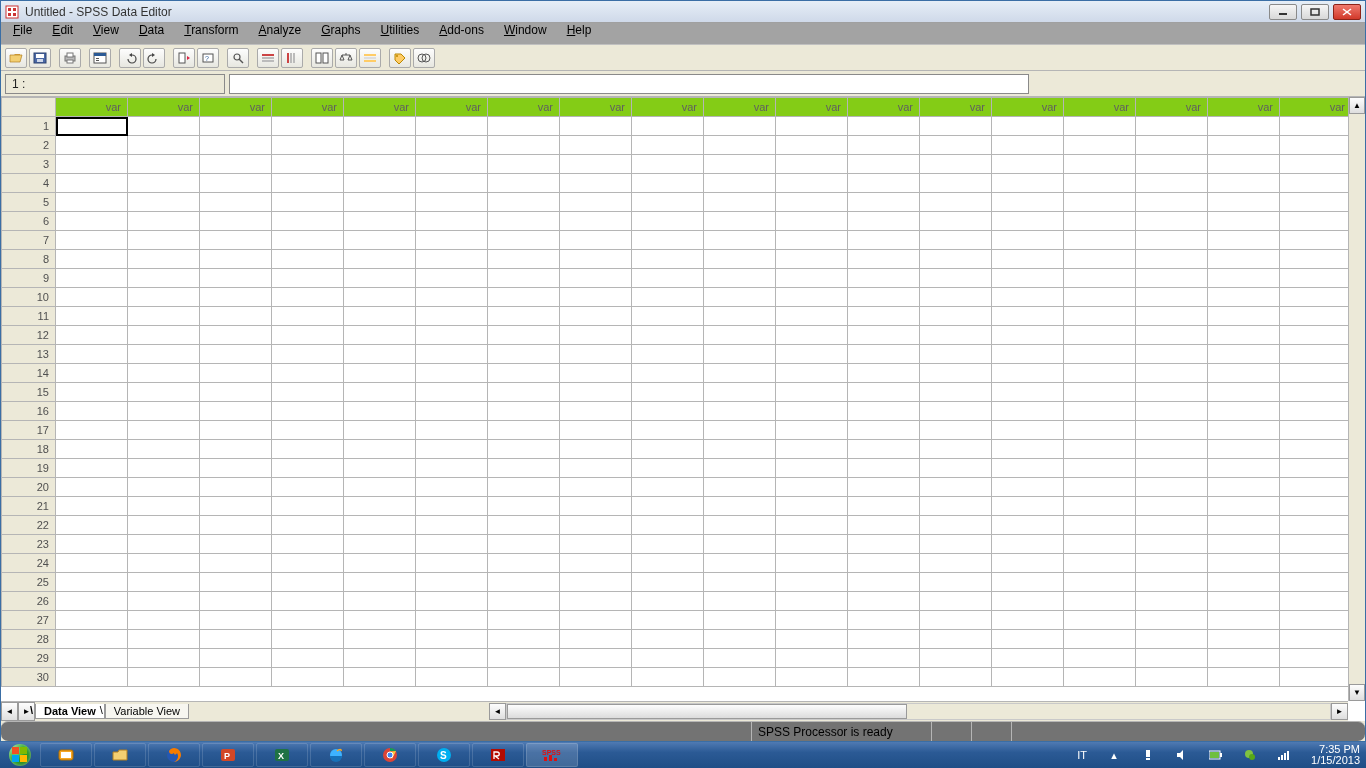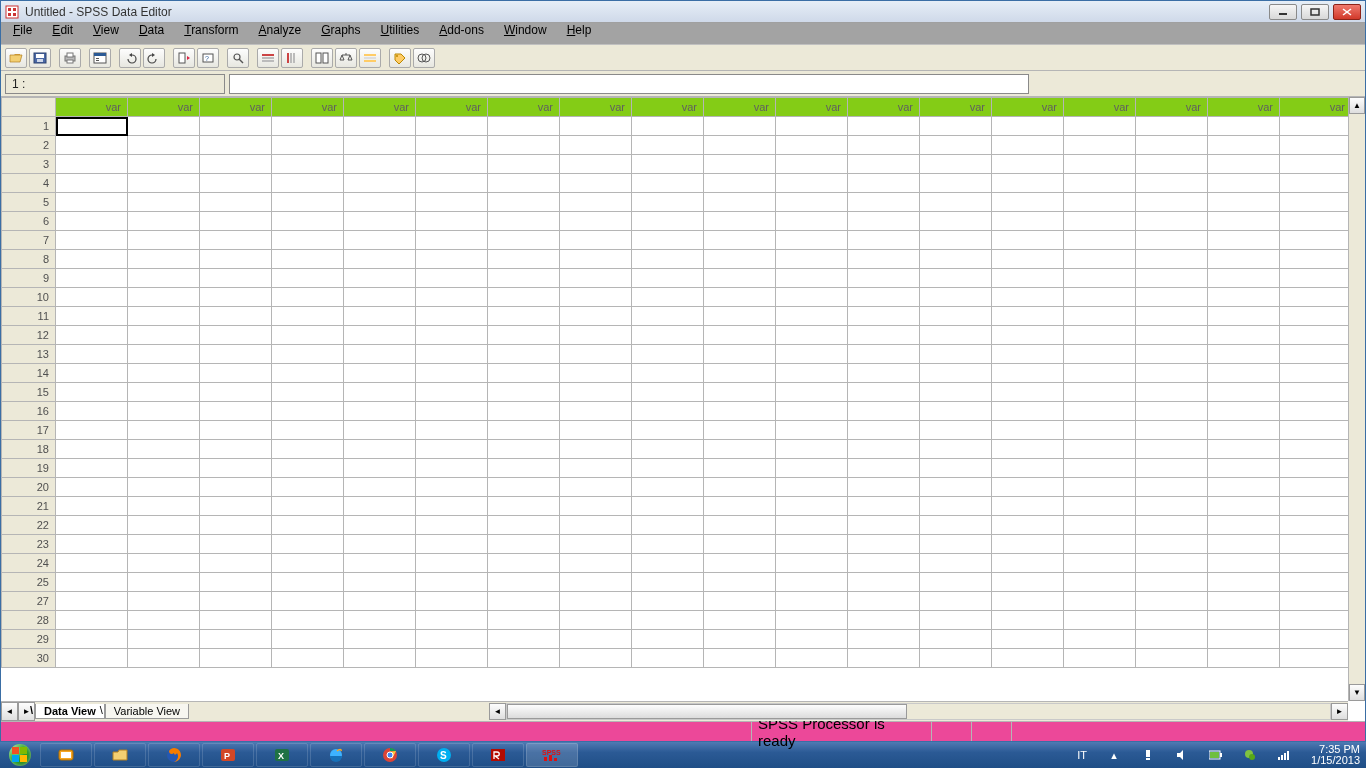--- a/index.html
+++ b/index.html
@@ -44,21 +44,21 @@
   .navarrow { width: 17px; border: 1px solid #9a9a9a; background: linear-gradient(#fdfdfd,#e0e0e0); display:flex; align-items:center; justify-content:center; font-size:8px; }
   .tabs { display: flex; align-items: center; }
   .tab { padding: 1px 8px; font-size: 11px; border: 1px solid #9a9a9a; border-top: none; background: #f7f6f0; position: relative; }
   .tab.active { font-weight: bold; background: #fff; }
   .tab::before { content:"\\"; position:absolute; left:-6px; top:0; }
   .hscroll { flex: 1; display: flex; align-items: center; margin-left: 300px; }
   .hscroll .arrow { width: 17px; height: 17px; }
   .hscroll .track { flex:1; height:17px; background:#ece9d8; border:1px solid #c9c9c9; position:relative; }
   .hscroll .thumb { position:absolute; left:0; top:0; bottom:0; width:400px; background:linear-gradient(#fdfdfd,#dcdcdc); border:1px solid #9a9a9a; }
   
-  .statusbar { height: 20px; background: #ec4899; border-top: 1px solid #b5b5b5; display: flex; align-items: center; font-size: 15px; }
+  .statusbar { height: 20px; background: #737373; border-top: 1px solid #b5b5b5; display: flex; align-items: center; font-size: 12px; border-radius: 7px; }
   .statusbar .pane { border-left: 1px solid #b5b5b5; height: 100%; display:flex; align-items:center; padding: 0 6px; }
   .statusbar .pane.flex { flex: 0 0 750px; border-left: none; }
   .statusbar .pane.msg { flex: 0 0 180px; }
   .statusbar .pane.small { flex: 0 0 40px; }
   .statusbar .pane.fill { flex: 1; }
   
   .taskbar { width: 1366px; height: 26px; background: linear-gradient(#4f7ab3, #2b5a95 40%, #1f4e86); display: flex; align-items: center; }
   .start-orb { width: 40px; height: 26px; display:flex; align-items:center; justify-content:center; }
   .start-orb .orb { width: 22px; height: 22px; border-radius: 50%; background: radial-gradient(circle at 30% 30%, #9be09b, #2aa82a 40%, #0b5d0b); box-shadow: 0 0 4px rgba(255,255,255,0.6) inset; display:flex; flex-wrap:wrap; position:relative; }
   .start-orb .orb span { position:absolute; width:7px; height:7px; }
@@ -806,20 +806,41 @@
               <td class="cell"></td>
               <td class="cell"></td>
               <td class="cell"></td>
               <td class="cell"></td>
               <td class="cell"></td>
               <td class="cell"></td>
               <td class="cell"></td>
               <td class="cell"></td>
             </tr>
             <tr>
+              <th class="rowhdr">26</th>
+              <td class="cell"></td>
+              <td class="cell"></td>
+              <td class="cell"></td>
+              <td class="cell"></td>
+              <td class="cell"></td>
+              <td class="cell"></td>
+              <td class="cell"></td>
+              <td class="cell"></td>
+              <td class="cell"></td>
+              <td class="cell"></td>
+              <td class="cell"></td>
+              <td class="cell"></td>
+              <td class="cell"></td>
+              <td class="cell"></td>
+              <td class="cell"></td>
+              <td class="cell"></td>
+              <td class="cell"></td>
+              <td class="cell"></td>
+            </tr>
+            <tr>
               <th class="rowhdr">27</th>
               <td class="cell"></td>
               <td class="cell"></td>
               <td class="cell"></td>
               <td class="cell"></td>
               <td class="cell"></td>
               <td class="cell"></td>
               <td class="cell"></td>
               <td class="cell"></td>
               <td class="cell"></td>

